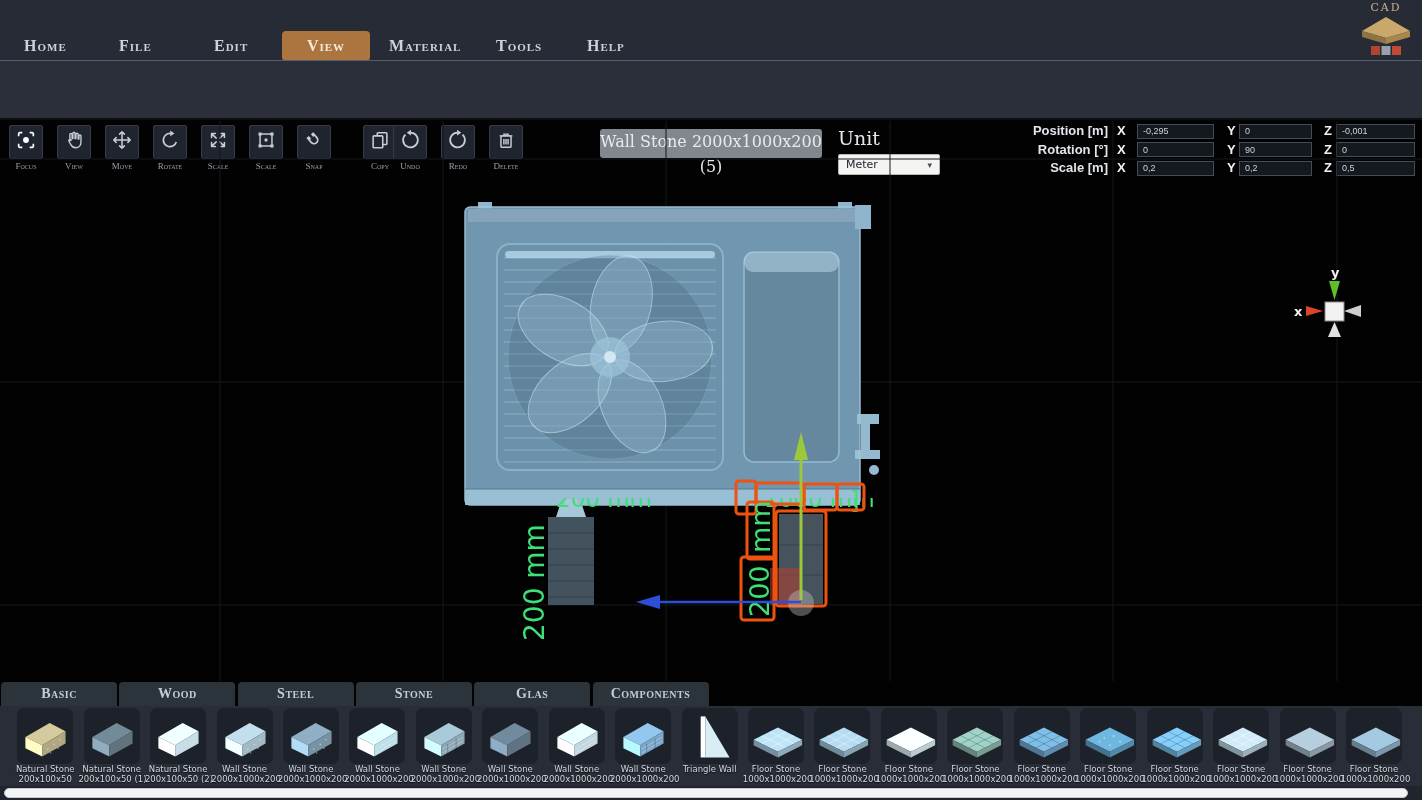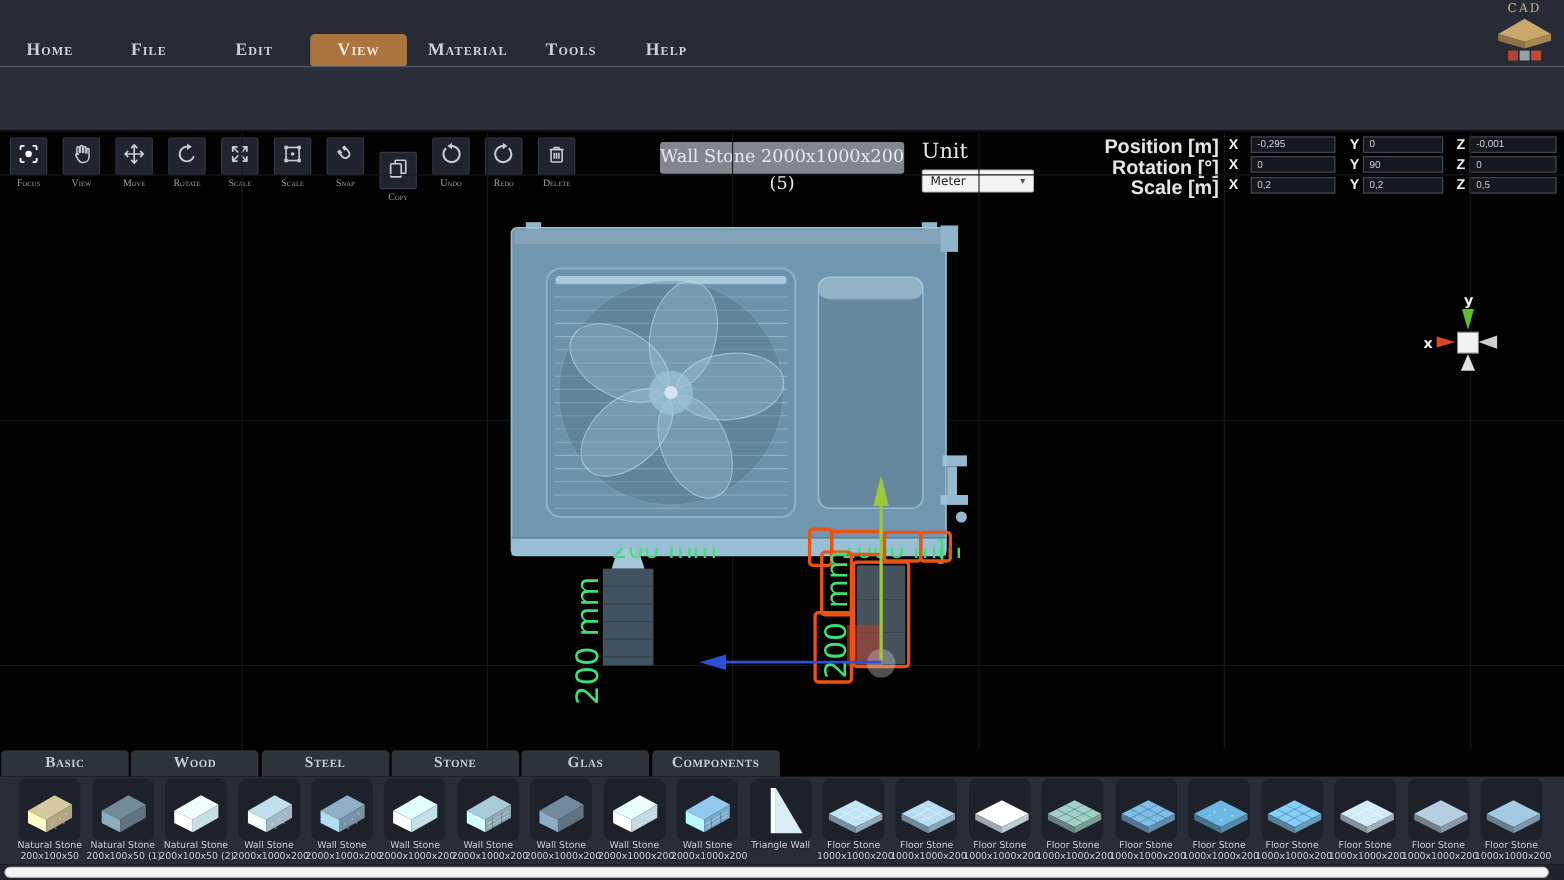--- a/index.html
+++ b/index.html
@@ -31,21 +31,21 @@
   #selection-pill { position:absolute; left:600px; top:68px; width:222px; height:29px;
                     background:#82878f; border-radius:3px; text-align:center; line-height:25px;
                     font-family:"DejaVu Serif", serif; font-size:16px; color:#e6eaee; }
   #unit-label { position:absolute; left:838px; top:66px; font-family:"DejaVu Serif", serif;
                 font-size:19px; color:#e3e7ec; }
   #unit-select { position:absolute; left:838px; top:93px; width:102px; height:21px; background:#f4f4f2;
                  border:1px solid #b8b8b4; border-radius:2px; font-size:11px; color:#20242c;
                  display:flex; align-items:center; justify-content:space-between; padding:0 7px; cursor:default; }
   #unit-select .chev { font-size:9px; color:#4a4f58; }
 
-  .tr-label { position:absolute; width:168px; text-align:right; font-size:18px; font-weight:bold;
+  .tr-label { position:absolute; width:168px; text-align:right; font-size:13px; font-weight:bold;
               color:#e2e6eb; font-family:"Liberation Sans", sans-serif; }
   .tr-axis  { position:absolute; font-size:13px; font-weight:bold; color:#eef1f5;
               font-family:"Liberation Sans", sans-serif; }
   .tr-input { position:absolute; height:15px; background:#14181f; border:1px solid #454c58;
               color:#ced3da; font-size:9px; padding:0 5px; font-family:"Liberation Sans", sans-serif; }
 
   
   #scene { position:absolute; left:0; top:120px; }
   .gridline { stroke:#15181d; stroke-width:1; }
   .selbox { fill:none; stroke:var(--orange); stroke-width:3; }
@@ -152,21 +152,21 @@
           <div class="btn">
             <span><svg viewBox="0 0 24 24" fill="none" stroke="currentColor" stroke-width="1.9">
                 <g transform="rotate(-40 12 12)">
                   <path d="M8 5v7a4 4 0 008 0V5"></path>
                   <path d="M8 5h2.6v4H8zM13.4 5H16v4h-2.6z" fill="currentColor" stroke="none"></path>
                 </g>
               </svg></span>
           </div>
           <div class="lbl">Snap</div>
         </div>
-        <div class="tool" style="left: 338px; margin-top: 13px;">
+        <div class="tool" style="left: 356px;">
           <div class="btn">
             <span><svg viewBox="0 0 24 24" fill="none" stroke="currentColor" stroke-width="1.7">
                 <rect x="9" y="4" width="10.5" height="13" rx="1"></rect>
                 <rect x="4.5" y="7.5" width="10.5" height="13" rx="1" fill="#1f242e"></rect>
               </svg></span>
           </div>
           <div class="lbl">Copy</div>
         </div>
         <div class="tool" style="left: 386px;">
           <div class="btn">

